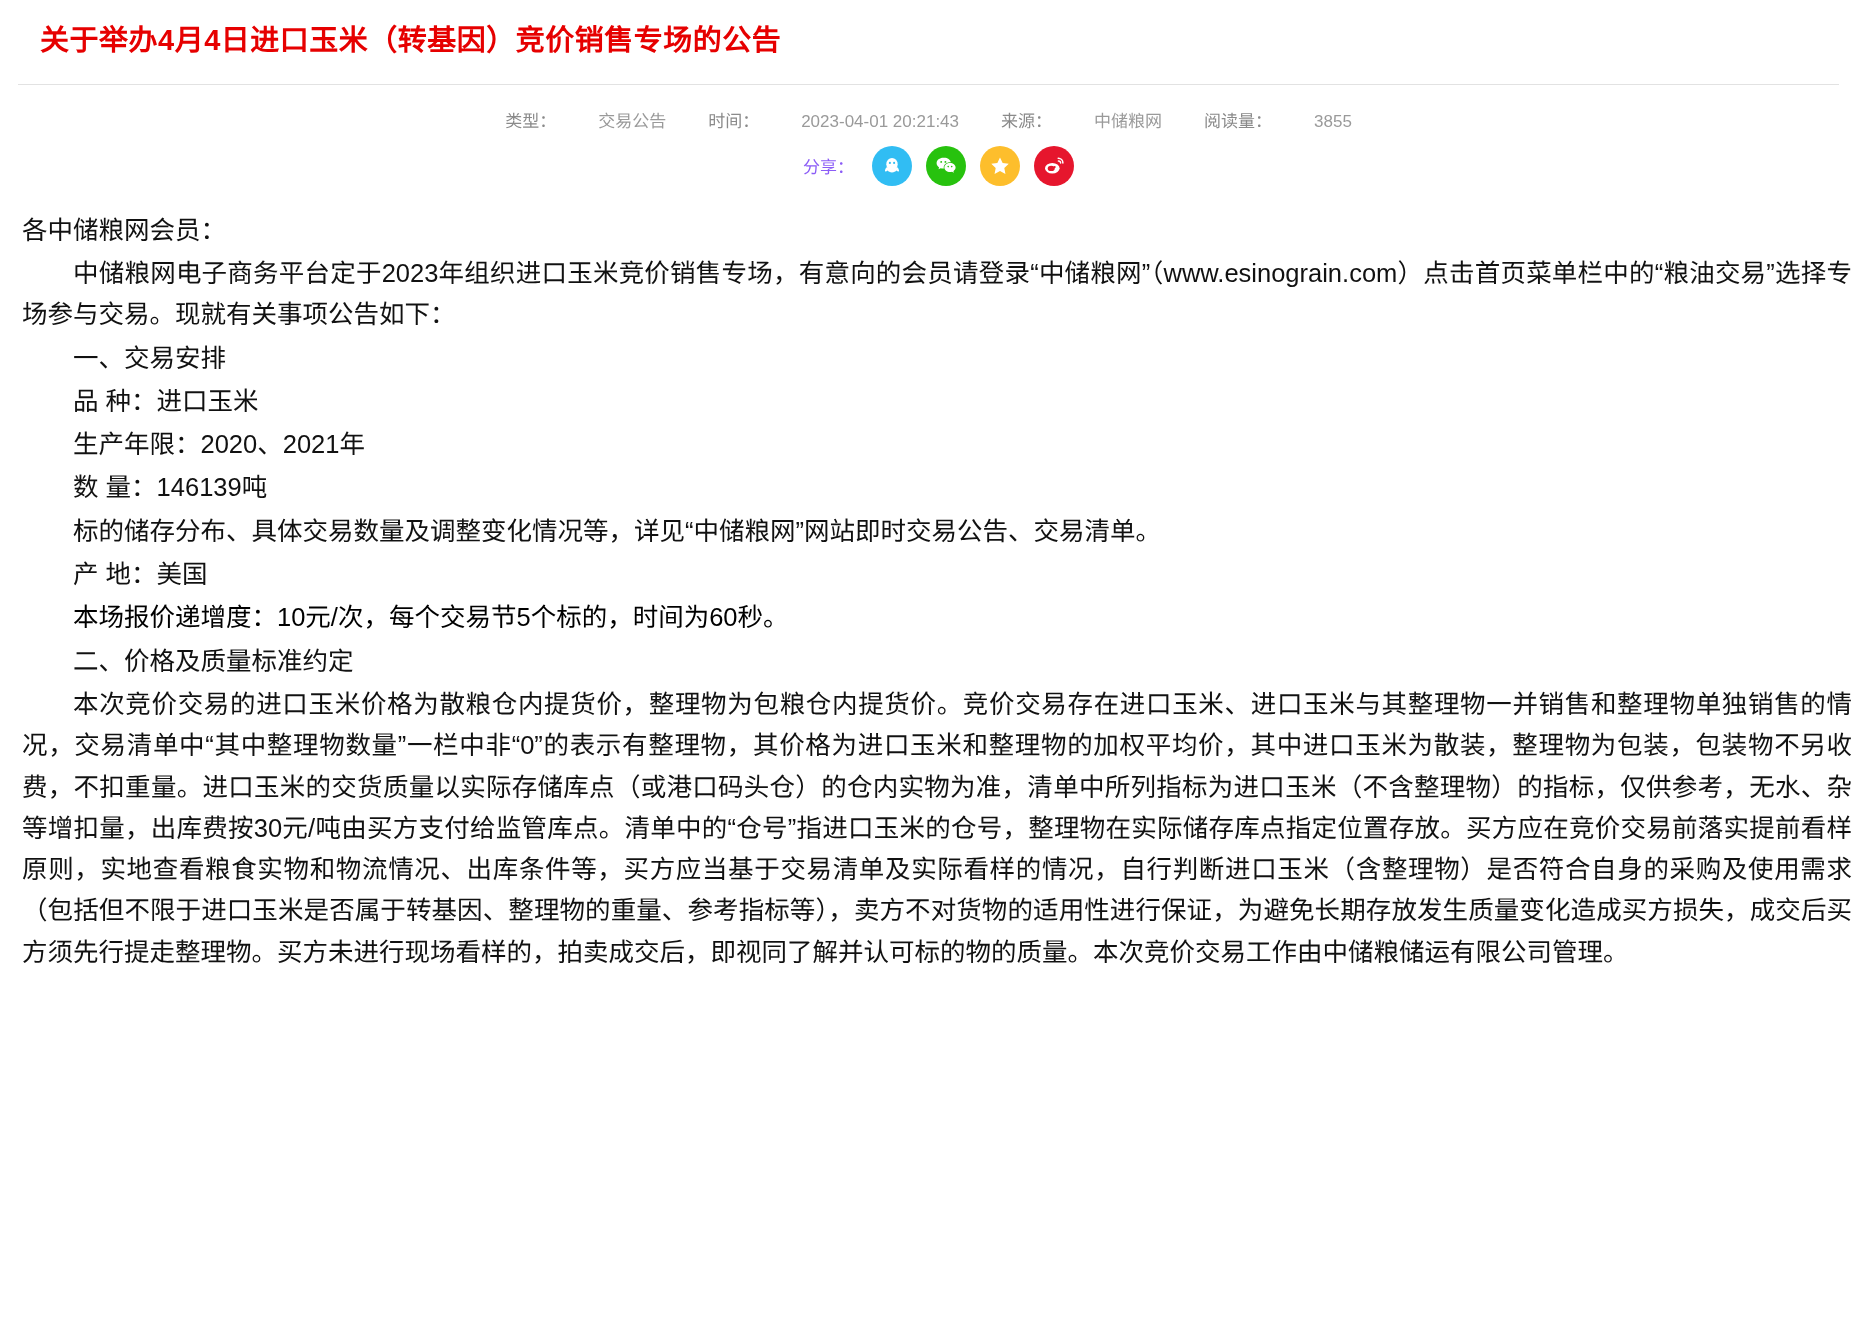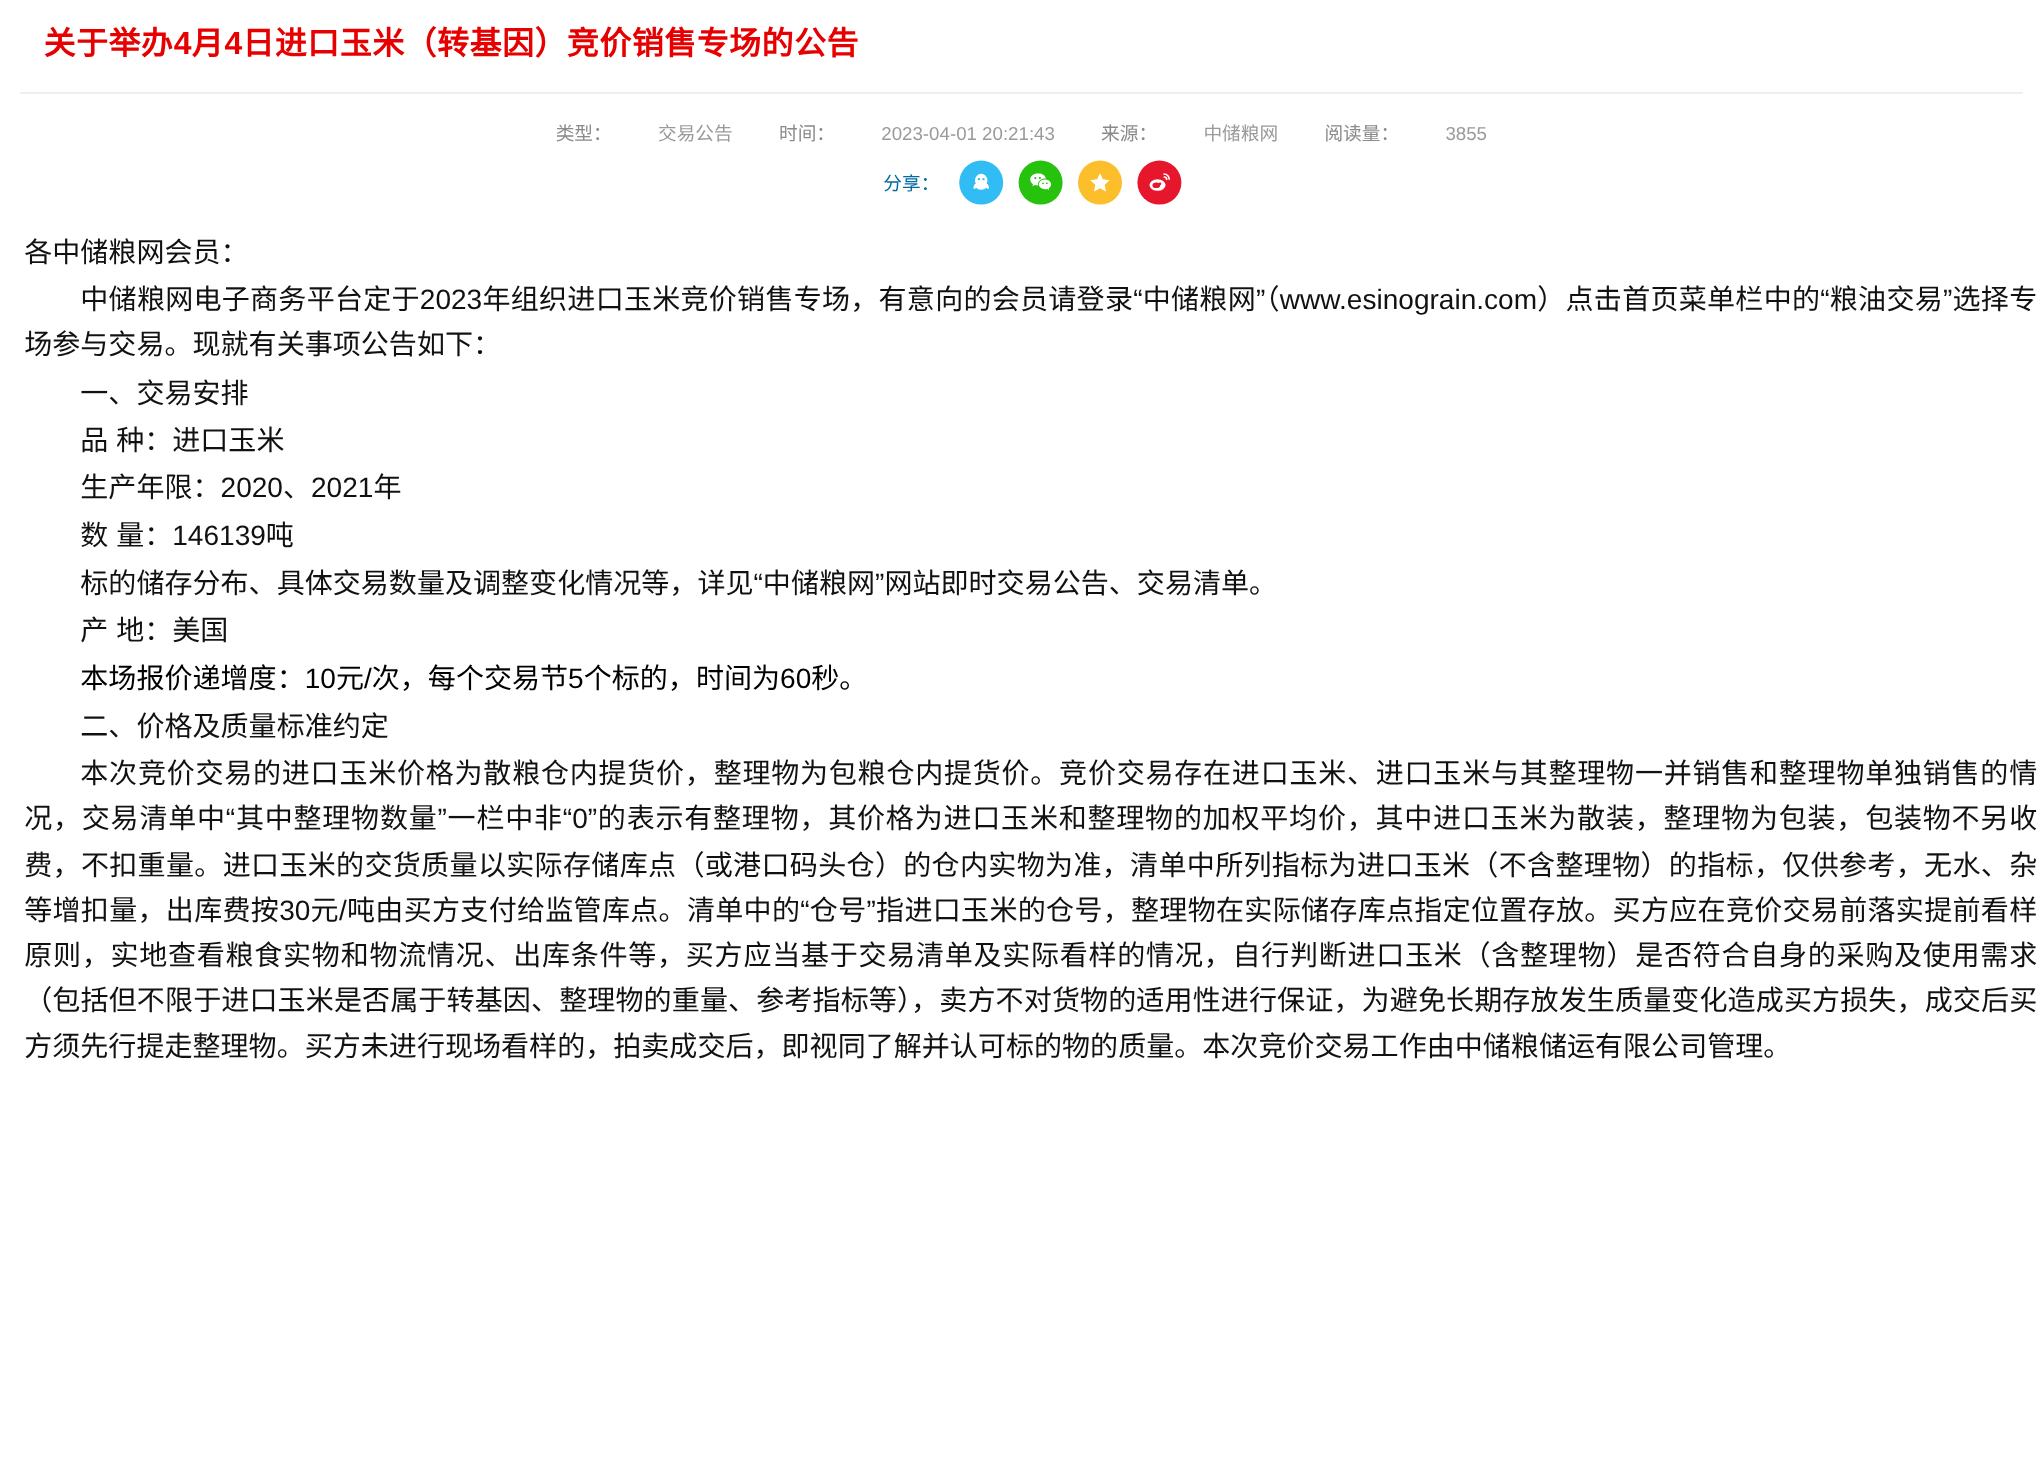--- a/index.html
+++ b/index.html
@@ -61,21 +61,21 @@
   
   .share-row {
     display: flex;
     justify-content: center;
     align-items: center;
     gap: 14px;
     padding: 10px 0 16px 0;
   }
   .share-label {
     font-size: 17px;
-    color: #0369a1;
+    color: #8b5cf6;
     margin-right: 4px;
     margin-left: 20px;
   }
   .share-icon {
     width: 40px;
     height: 40px;
     border-radius: 50%;
     display: inline-flex;
     align-items: center;
     justify-content: center;

